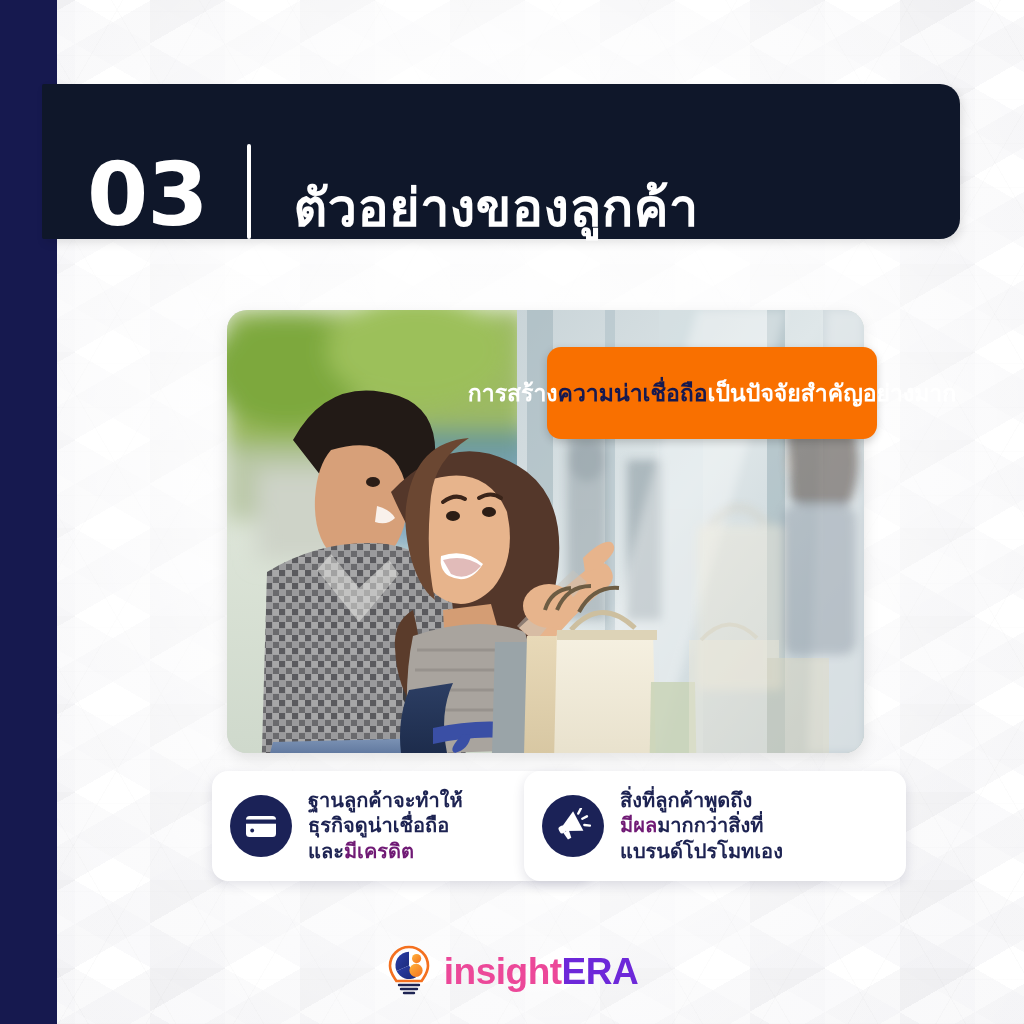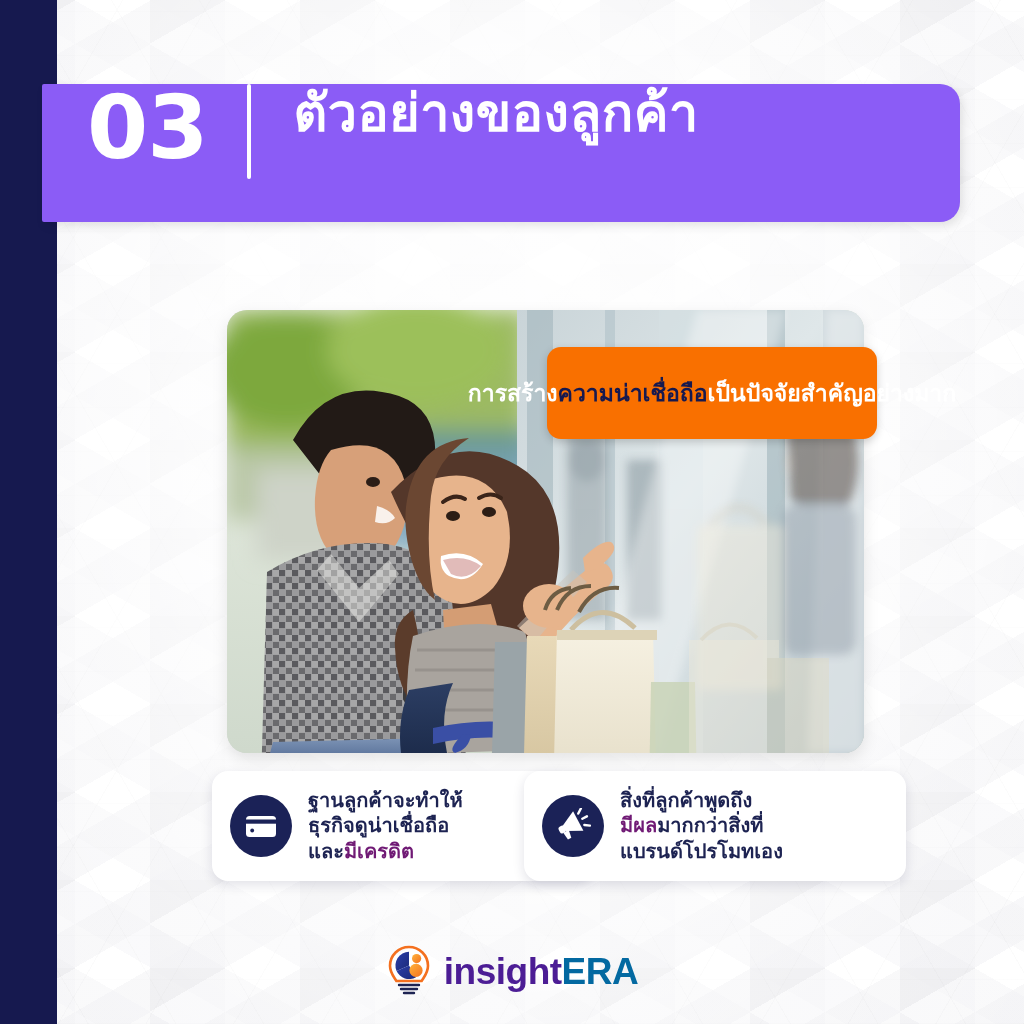--- a/index.html
+++ b/index.html
@@ -49,26 +49,26 @@
     position: absolute;
     left: 0; top: 0;
     width: 57px; height: 1024px;
     background: #16194f;
   }
 
   
   #header-bar {
     position: absolute;
     left: 42px; top: 84px;
-    width: 918px; height: 138px;
-    background: #8b5cf6;
+    width: 918px; height: 155px;
+    background: #0f172a;
     border-radius: 2px 20px 20px 2px;
     box-shadow: 3px 4px 10px rgba(0,0,0,0.10);
     display: flex;
-    align-items: flex-start;
+    align-items: flex-end;
   }
   #header-number {
     color: #ffffff;
     font-weight: 800;
     font-size: 88px;
     letter-spacing: -1px;
     line-height: 1;
     margin-left: 45px;
     font-family: "DejaVu Sans", "Liberation Sans", sans-serif;
   }
@@ -171,22 +171,22 @@
     justify-content: center;
     gap: 12px;
   }
   #logo-mark svg { display: block; }
   #logo-wordmark {
     font-size: 37px;
     font-weight: 800;
     letter-spacing: -0.5px;
     line-height: 1;
   }
-  .logo-insight { color: #4c1d95; }
-  .logo-era { color: #0369a1; }
+  .logo-insight { color: #ec4899; }
+  .logo-era { color: #6d28d9; }
 </style>
 </head>
 <body>
 
 <div id="slide">
 
   <div id="bg-pattern"></div>
   <div id="bg-veil"></div>
 
   <div id="left-bar"></div>

